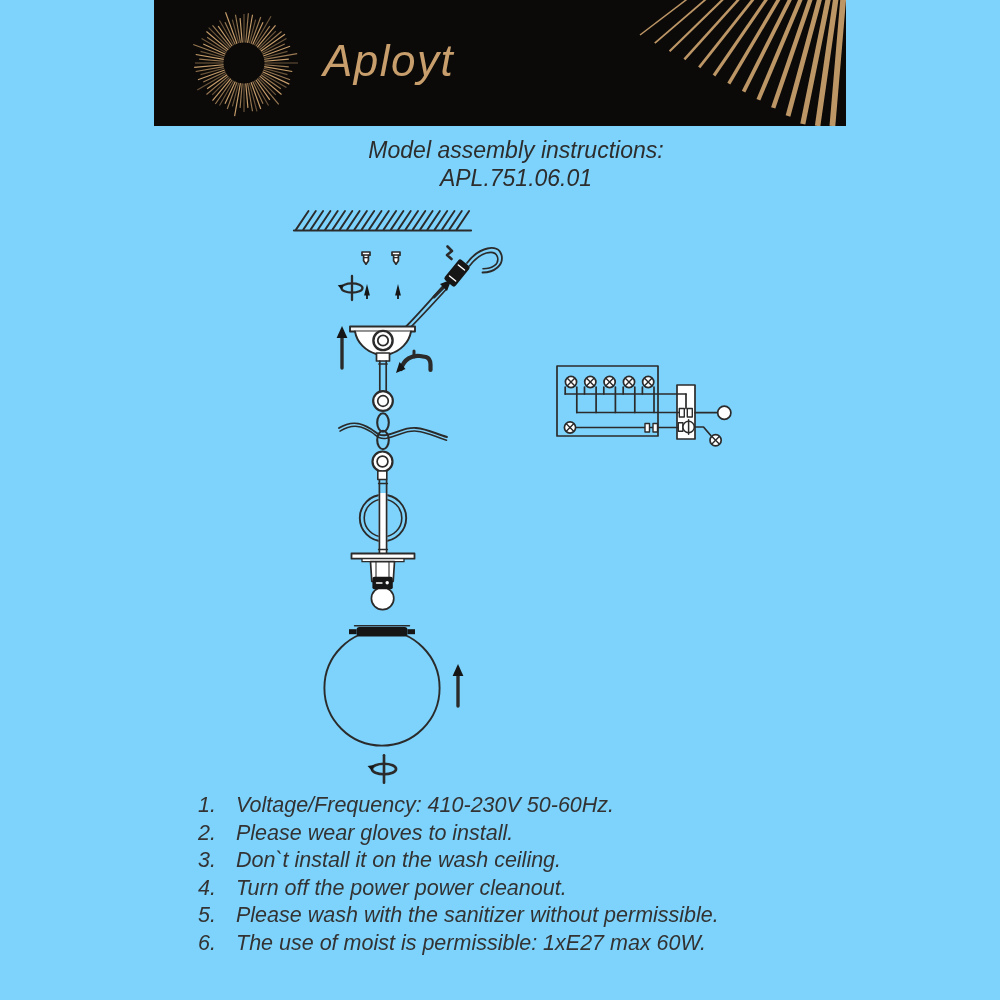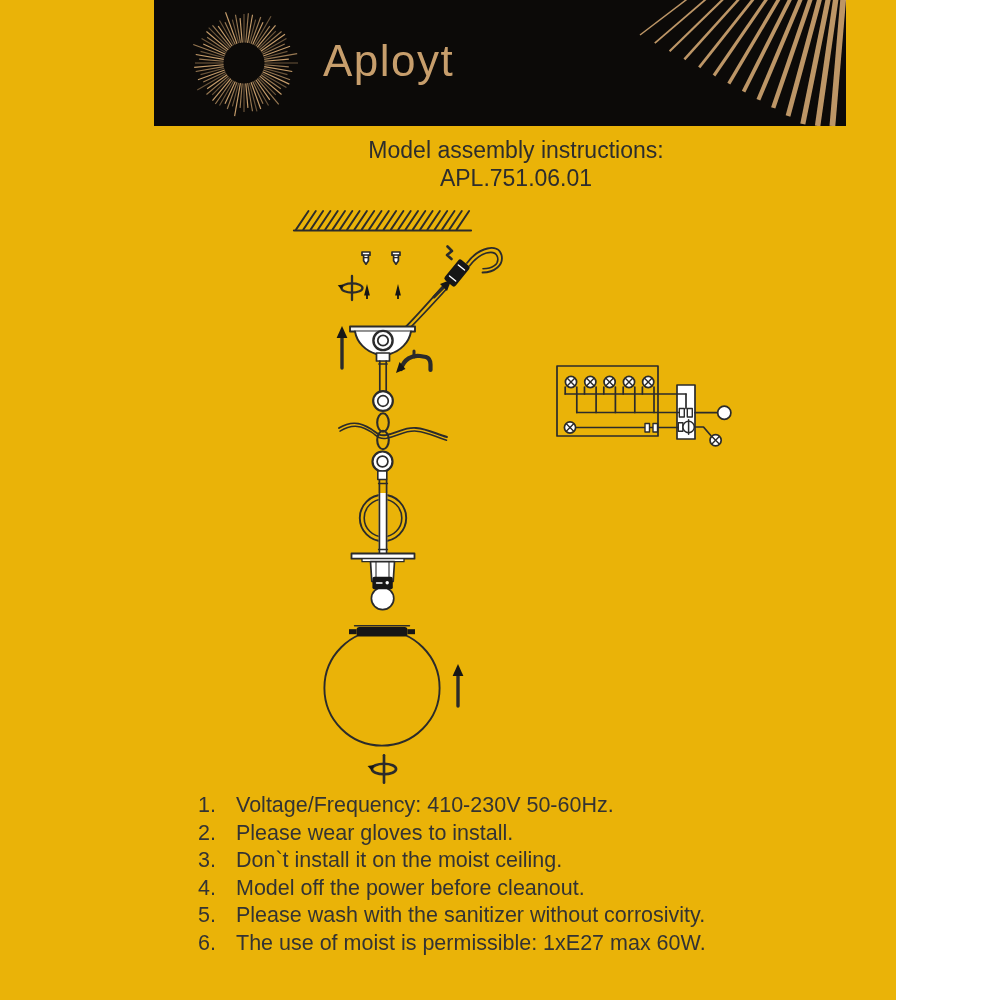--- a/index.html
+++ b/index.html
@@ -1,18 +1,18 @@
 <!DOCTYPE html>
 <html style="--brand-gold: #c79e6c; --header-bg: #0c0a08; --ink: #303030; --line: #2b2b2b;"><head>
 <meta charset="utf-8">
 <style>
   html,body{margin:0;padding:0;background:#ffffff;}
   .sheet{
-    position:relative;width:896px;height:1000px;background:#eab308;overflow:hidden;
-    font-family:"Liberation Sans", sans-serif;color:var(--ink,#303030);
+    position:relative;width:1000px;height:1000px;background:#7dd3fc;overflow:hidden;
+    font-family:"Liberation Sans", sans-serif;color:var(--ink,#303030);font-style:italic;
   }
   
   .brand-header{
     position:absolute;left:154px;top:0;width:692px;height:126px;
     background:var(--header-bg,#0c0a08);overflow:hidden;
   }
   .logo-svg{position:absolute;left:30px;top:3px;width:120px;height:120px;}
   .brand-name{
     position:absolute;left:169px;top:36px;
     font-size:44px;letter-spacing:1.5px;font-weight:400;
@@ -325,29 +325,29 @@
     <div class="instr-row">
       <span class="instr-num">1.</span>
       <span class="instr-text">Voltage/Frequency: 410-230V 50-60Hz.</span>
     </div>
     <div class="instr-row">
       <span class="instr-num">2.</span>
       <span class="instr-text">Please wear gloves to install.</span>
     </div>
     <div class="instr-row">
       <span class="instr-num">3.</span>
-      <span class="instr-text">Don`t install it on the moist ceiling.</span>
+      <span class="instr-text">Don`t install it on the wash ceiling.</span>
     </div>
     <div class="instr-row">
       <span class="instr-num">4.</span>
-      <span class="instr-text">Model off the power before cleanout.</span>
+      <span class="instr-text">Turn off the power power cleanout.</span>
     </div>
     <div class="instr-row">
       <span class="instr-num">5.</span>
-      <span class="instr-text">Please wash with the sanitizer without corrosivity.</span>
+      <span class="instr-text">Please wash with the sanitizer without permissible.</span>
     </div>
     <div class="instr-row">
       <span class="instr-num">6.</span>
       <span class="instr-text">The use of moist is permissible: 1xE27 max 60W.</span>
     </div>
   </div>
 
 </div>
 
 </body></html>

